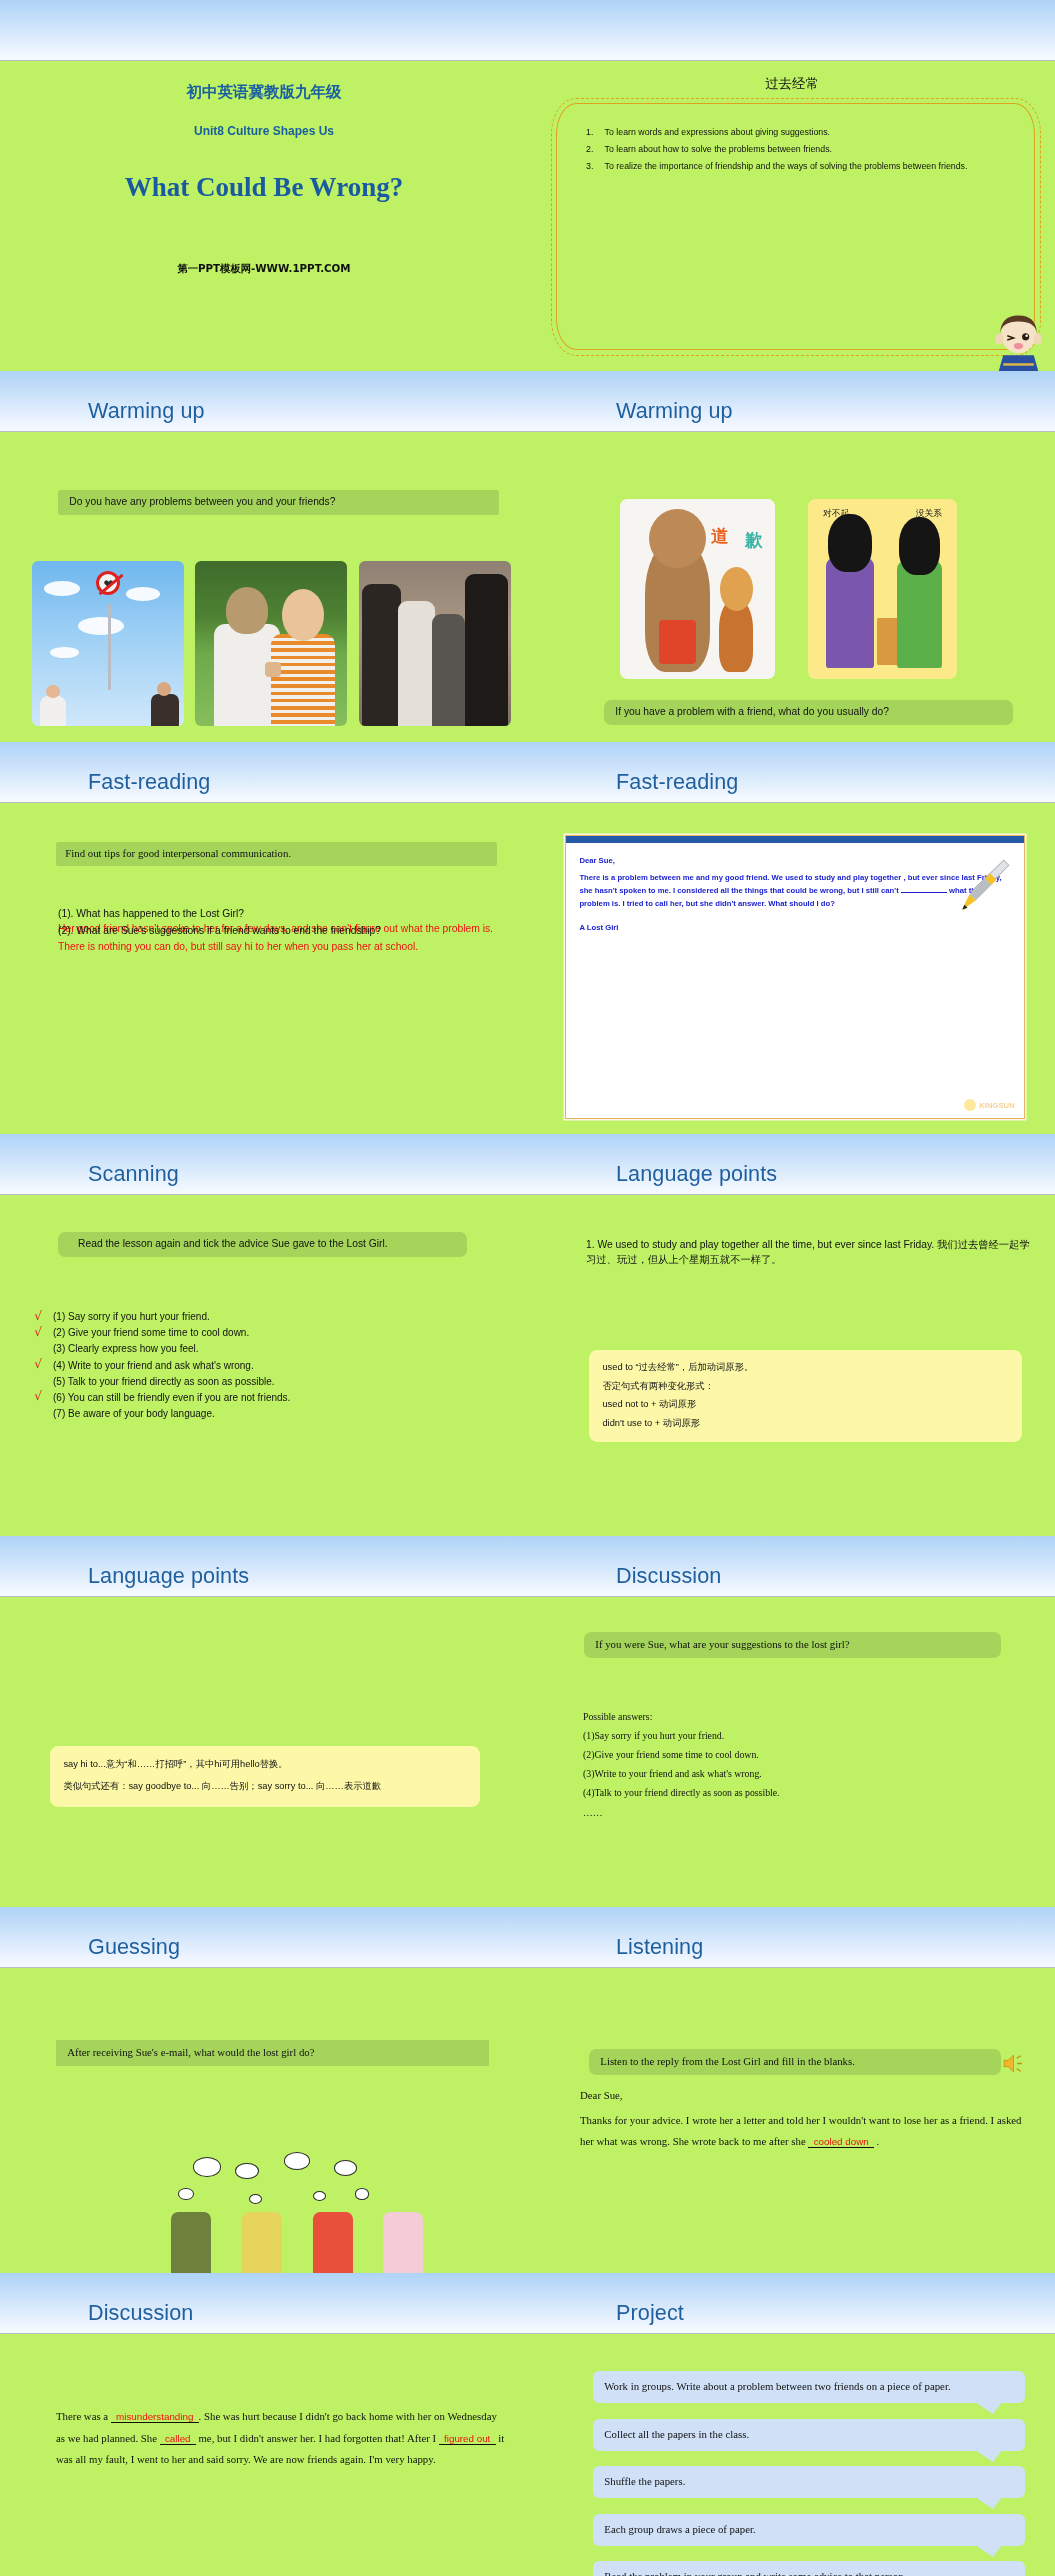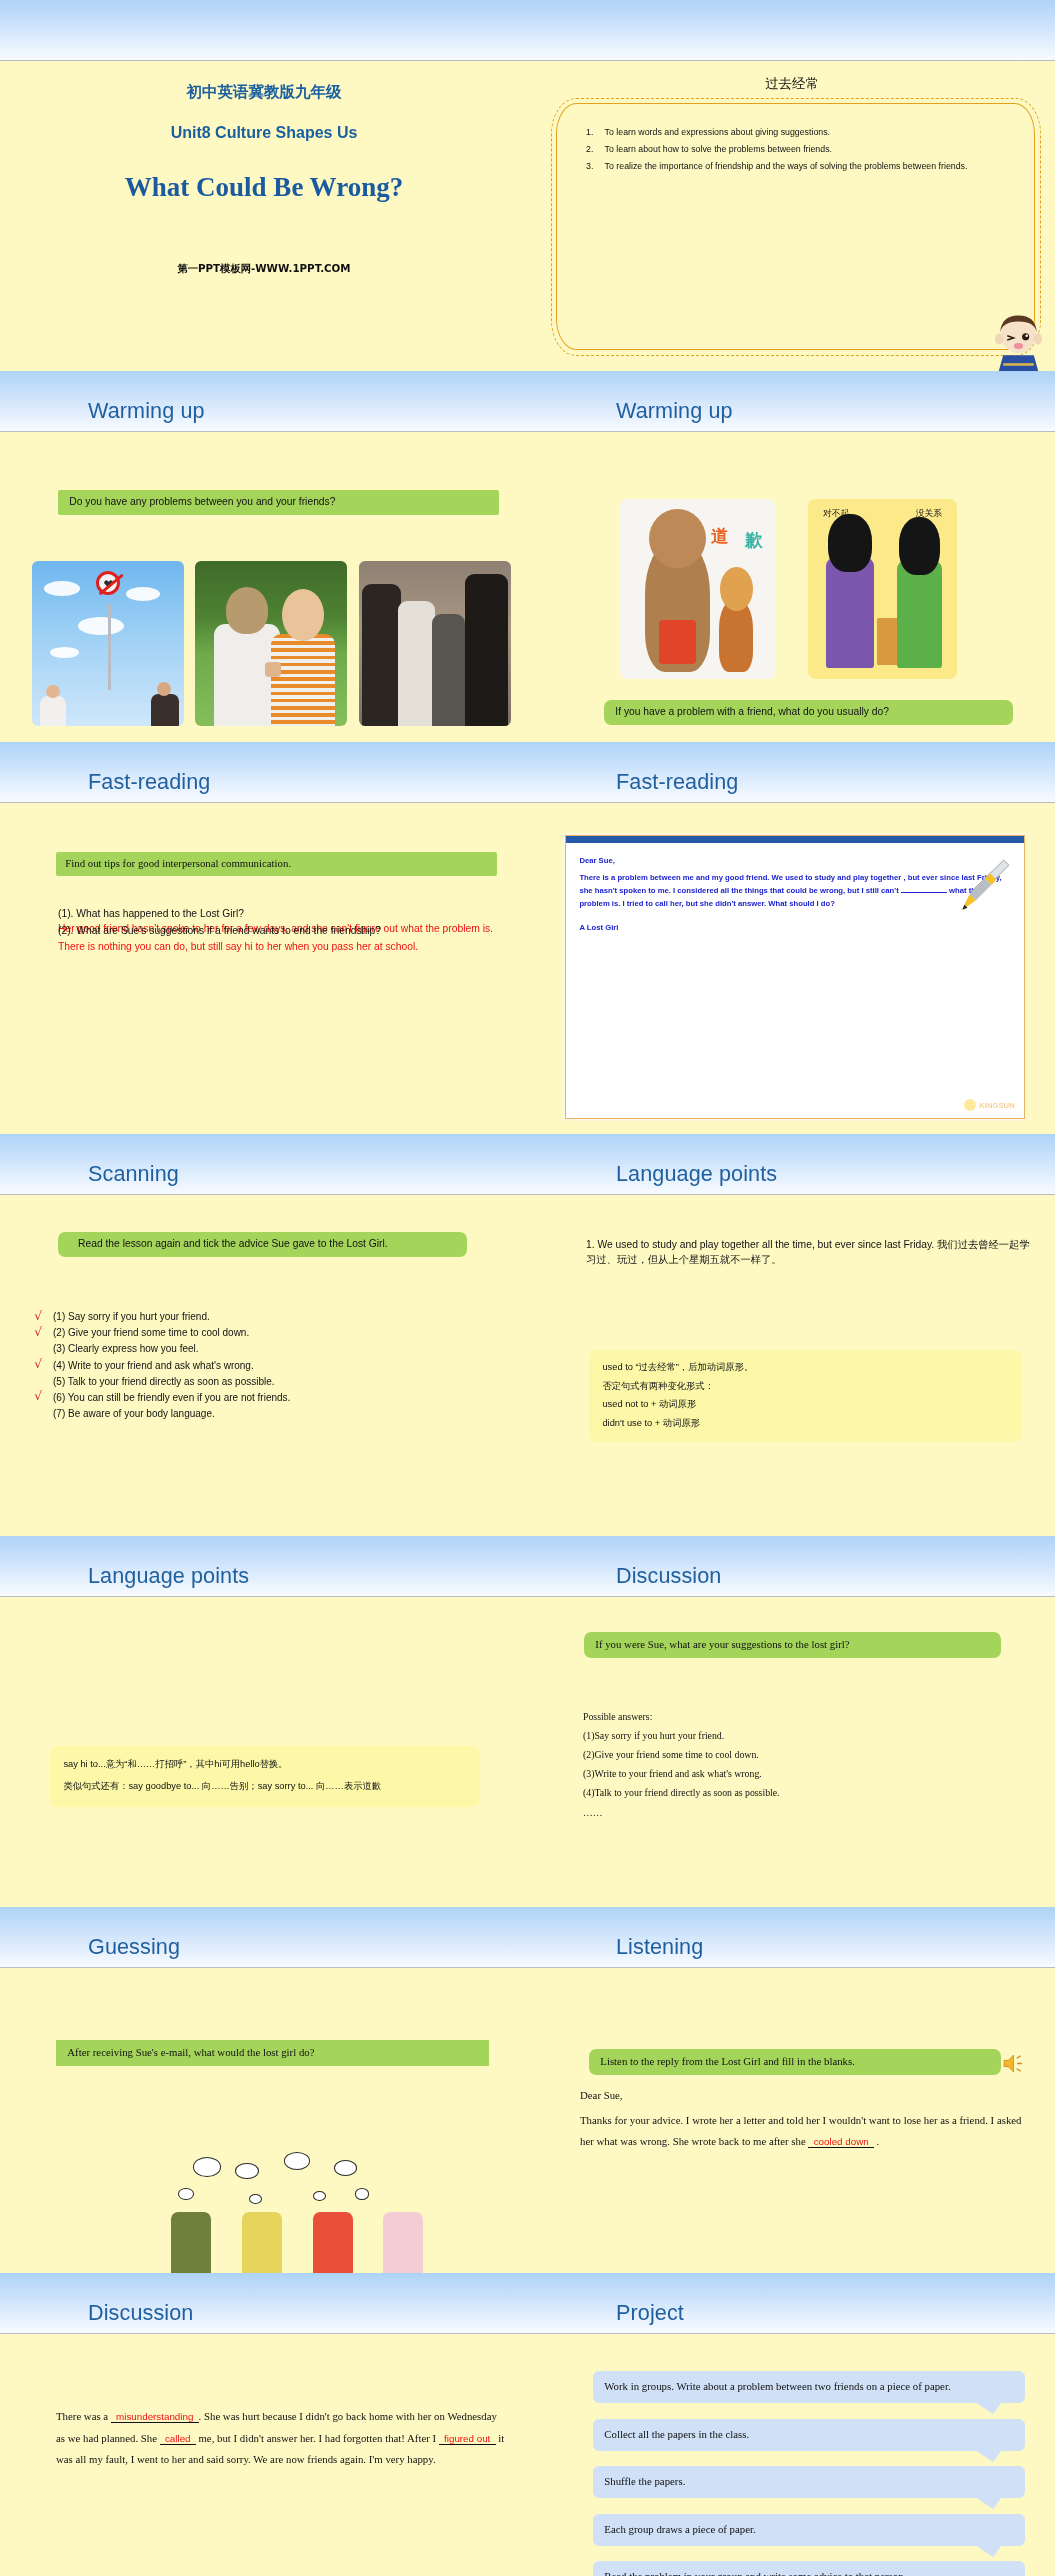--- a/index.html
+++ b/index.html
@@ -11,21 +11,21 @@
   }
   .deck {
     width:1055px; height:3165px;
     display:grid;
     grid-template-columns: 528px 528px;
     grid-template-rows: 371px 371px 392px 402px 371px 366px 378px;
     background:#ffffff;
   }
   .slide {
     position:relative;
-    background:#fef9c3;
+    background:#bef264;
     overflow:hidden;
   }
 
   
   .banner {
     position:absolute; left:0; right:0; top:0;
     height:61px;
     background:linear-gradient(to bottom,#aed3f7 0%, #cfe4fb 45%, #e8f2fe 78%, #f7fbff 100%);
     border-bottom:1.5px solid #b9bcc2;
   }
@@ -38,21 +38,21 @@
 
   
   .title-slide-body { position:absolute; inset:61px 0 0 0; }
   .t-cn {
     position:absolute; top:20.6px; left:0; right:0; text-align:center;
     font-size:15.5px; font-weight:bold; color:#1a5fa0;
     font-family:"DejaVu Sans", sans-serif;
   }
   .t-unit {
     position:absolute; top:63px; left:0; right:0; text-align:center;
-    font-size:16px; font-weight:bold; color:#1a5fa0;
+    font-size:12px; font-weight:bold; color:#1a5fa0;
   }
   .t-main {
     position:absolute; top:111px; left:0; right:0; text-align:center;
     font-size:27px; font-weight:bold; color:#1a5aa0;
     font-family:"Liberation Serif", serif;
   }
   .t-src {
     position:absolute; top:201px; left:0; right:0; text-align:center;
     font-size:10.3px; font-weight:bold; color:#111;
     font-family:"DejaVu Sans", sans-serif;
@@ -311,21 +311,21 @@
       </div>
       <div class="green-bar round" style="position:absolute;left:76px;right:43px;top:268px;">If you have a problem with a friend, what do you usually do?</div>
     </div>
   </div>
 
   <div class="slide">
     <div class="banner">
       <div class="banner-title">Fast-reading</div>
     </div>
     <div class="content">
-      <div class="green-bar serif" style="position:absolute;left:56px;right:31px;top:49px;padding:4.1px 6.2px 5.2px 9.3px;">Find out tips for good interpersonal communication.</div>
+      <div class="green-bar serif" style="position:absolute;left:56px;right:31px;top:39px;padding:4.1px 6.2px 5.2px 9.3px;">Find out tips for good interpersonal communication.</div>
       <div class="qa" style="position:absolute;left:58px;right:26px;top:103px;">
         <div class="blk">(1). What has happened to the Lost Girl?</div>
         <div class="ans">Her good friend hasn't spoke to her for a few days, and she can't figure out what the problem is.</div>
         <div class="blk" style="margin-top:-13.4px;">(2). What are Sue's suggestions if a friend wants to end the friendship?</div>
         <div class="ans">There is nothing you can do, but still say hi to her when you pass her at school.</div>
       </div>
     </div>
   </div>
 
   <div class="slide">

